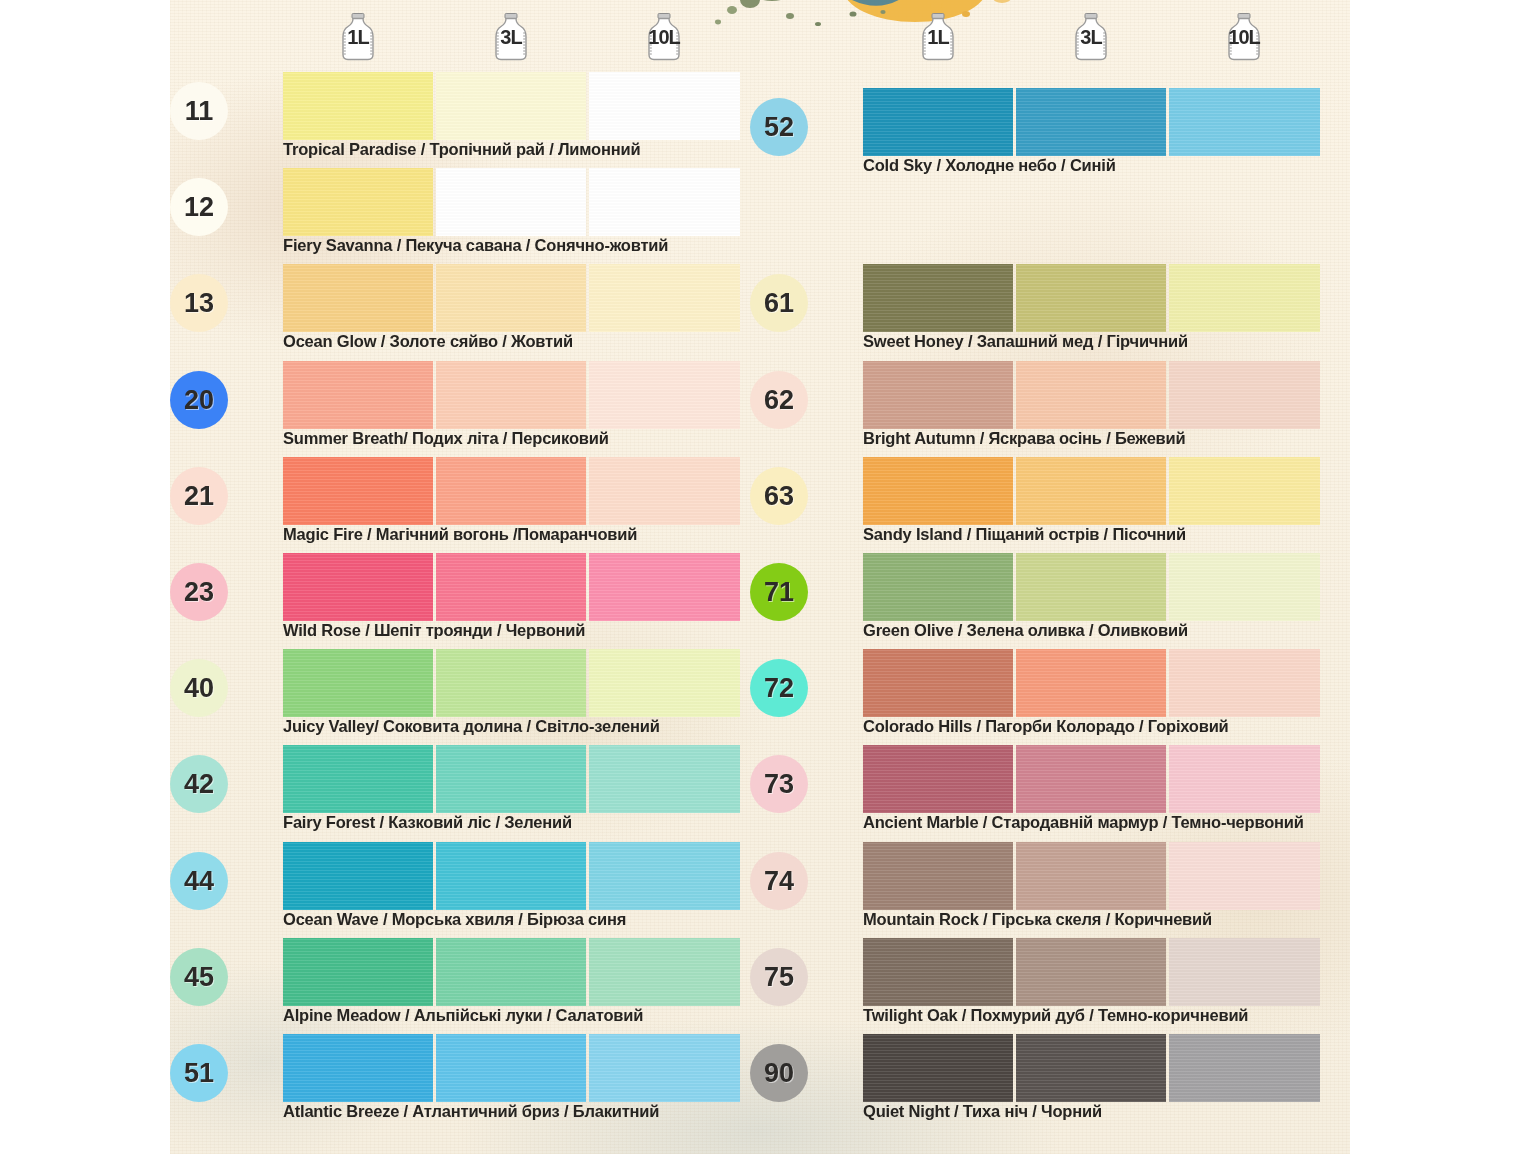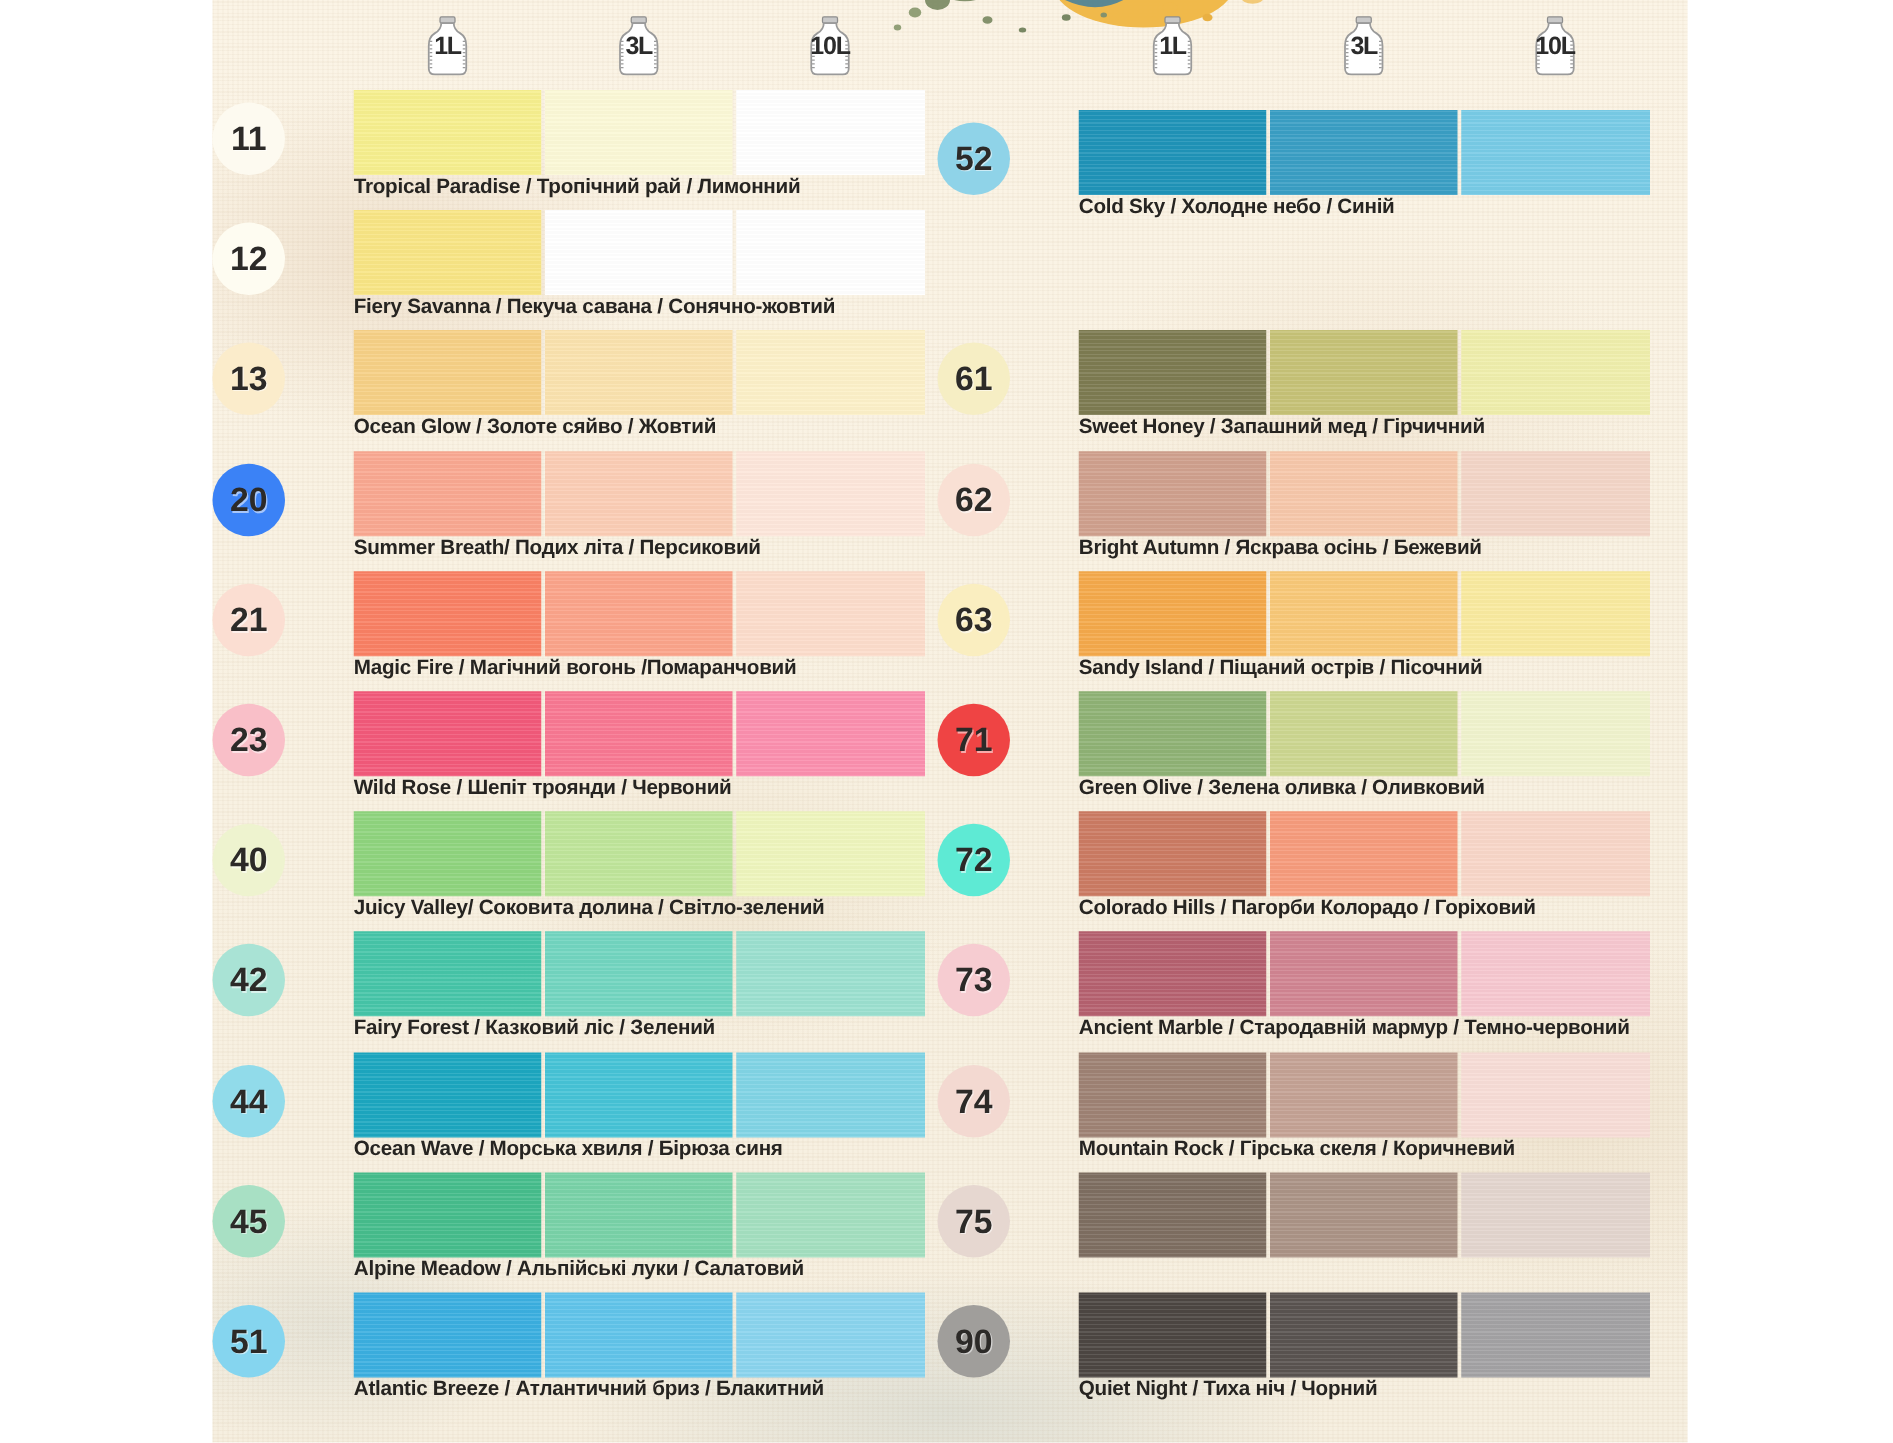--- a/index.html
+++ b/index.html
@@ -288,21 +288,21 @@
       <div class="row" style="top: 452.8px;">
         <div class="chip" style="background: rgb(250, 238, 192);">
           <span>63</span>
         </div>
         <div class="sw a" style="background: rgb(244, 169, 75);"></div>
         <div class="sw b" style="background: rgb(248, 200, 120);"></div>
         <div class="sw c" style="background: rgb(249, 234, 159);"></div>
         <div class="cname">Sandy Island / Піщаний острів /  Пісочний</div>
       </div>
       <div class="row" style="top: 549px;">
-        <div class="chip" style="background: #ef4444;">
+        <div class="chip" style="background: #84cc16;">
           <span>71</span>
         </div>
         <div class="sw a" style="background: rgb(143, 178, 117);"></div>
         <div class="sw b" style="background: rgb(204, 214, 144);"></div>
         <div class="sw c" style="background: rgb(240, 243, 205);"></div>
         <div class="cname">Green Olive / Зелена оливка /   Оливковий</div>
       </div>
       <div class="row" style="top: 645.2px;">
         <div class="chip" style="background: #5eead4;">
           <span>72</span>
@@ -330,20 +330,21 @@
         <div class="sw c" style="background: rgb(247, 220, 214);"></div>
         <div class="cname">Mountain Rock / Гірська скеля /   Коричневий</div>
       </div>
       <div class="row" style="top: 933.8px;">
         <div class="chip" style="background: rgb(230, 215, 208);">
           <span>75</span>
         </div>
         <div class="sw a" style="background: rgb(126, 110, 97);"></div>
         <div class="sw b" style="background: rgb(171, 147, 134);"></div>
         <div class="sw c" style="background: rgb(227, 213, 206);"></div>
+        <div class="cname">Twilight Oak / Похмурий дуб /   Темно-коричневий</div>
       </div>
       <div class="row" style="top: 1030px;">
         <div class="chip" style="background: rgb(160, 158, 155);">
           <span>90</span>
         </div>
         <div class="sw a" style="background: rgb(76, 70, 66);"></div>
         <div class="sw b" style="background: rgb(89, 83, 80);"></div>
         <div class="sw c" style="background: rgb(163, 162, 164);"></div>
         <div class="cname">Quiet Night / Тиха ніч / Чорний</div>
       </div>

